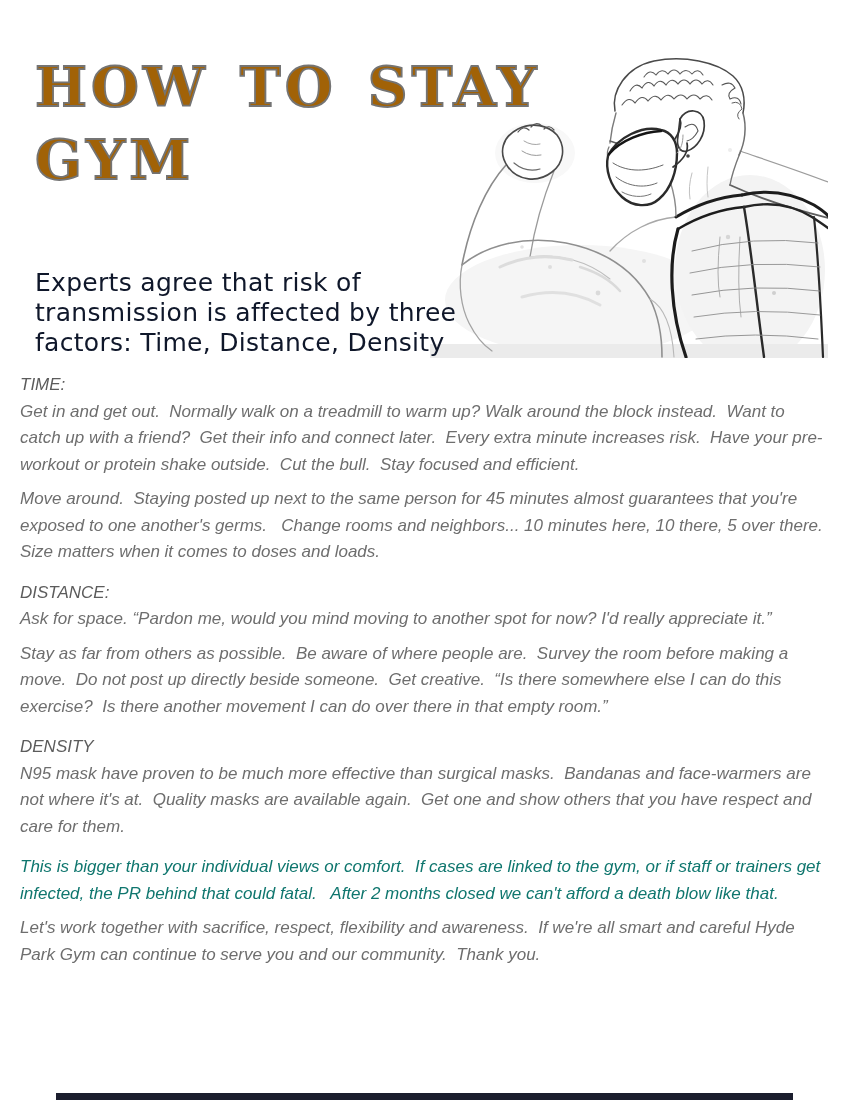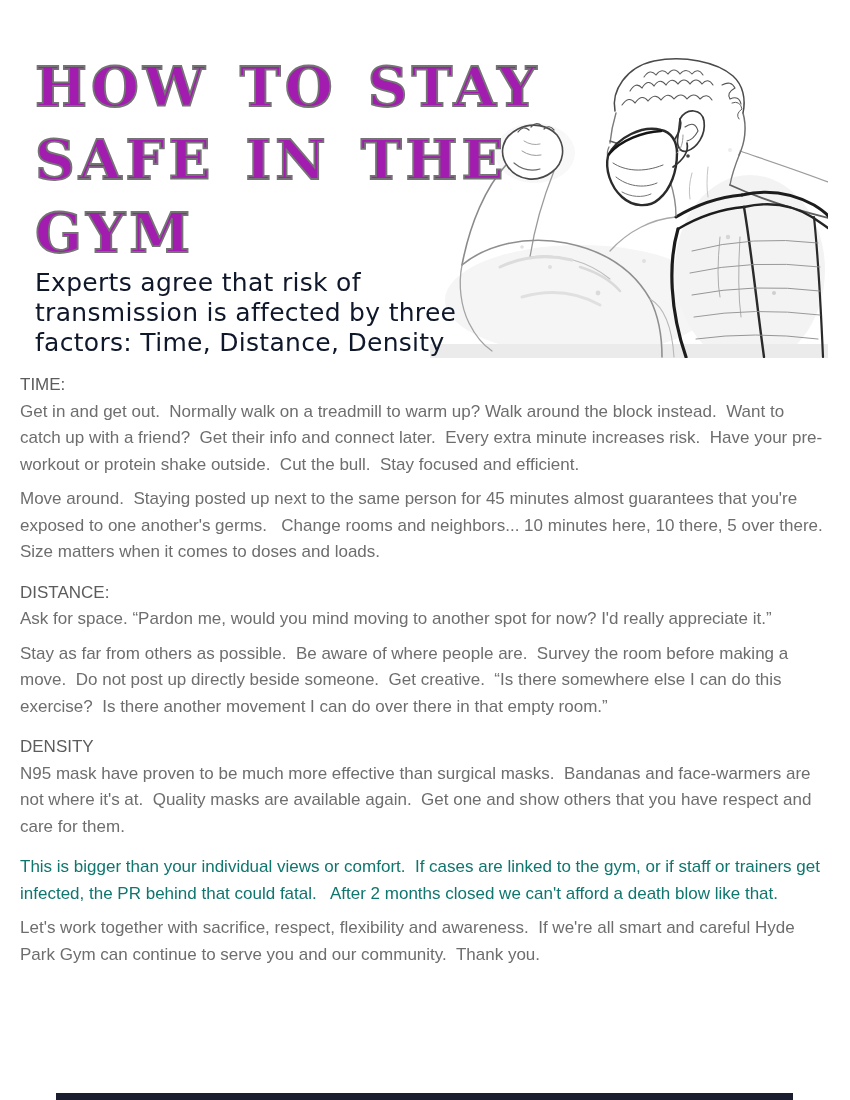--- a/index.html
+++ b/index.html
@@ -1,49 +1,48 @@
 <!DOCTYPE html>
 <html><head>
 <meta charset="utf-8">
 <style>
   html,body{margin:0;padding:0;background:#ffffff;}
   body{width:850px;height:1100px;position:relative;overflow:hidden;
        font-family:"Liberation Sans", sans-serif;}
 
   .title{position:absolute;left:35px;top:50px;z-index:2;
          font-family:"DejaVu Serif", serif;font-weight:bold;
-         font-size:55px;line-height:73px;color:#a21caf;
+         font-size:55px;line-height:73px;color:#a16207;
          letter-spacing:4px;word-spacing:8px;
          -webkit-text-stroke:1.8px #747474;}
   .subtitle{position:absolute;left:35px;top:268px;z-index:2;
             font-family:"DejaVu Sans", sans-serif;
             font-size:25px;line-height:30px;color:#0f172a;
             letter-spacing:.3px;white-space:pre-line;}
 
   .hero{position:absolute;left:430px;top:55px;width:398px;height:303px;z-index:1;}
 
   .content{position:absolute;left:20px;top:372px;width:820px;
-           font-size:17px;line-height:26.5px;color:#6e6e6e;}
+           font-size:17px;line-height:26.5px;color:#6e6e6e;font-style:italic;}
   .sec-h{margin:0;font-size:17px;line-height:26.5px;font-weight:400;color:#5c5c5c;}
   .para{margin:0 16px 8px 0;white-space:pre-wrap;}
   section{margin:0 0 14px 0;}
   .closing{margin-top:2px;}
   .closing .p1{color:#0f766e;}
 
   .footer-bar{position:absolute;left:56px;bottom:0;width:737px;height:7px;
               background:#1b1e2e;}
 </style>
 </head>
 <body>
 
 <div>
 
   <div class="title">
     <div>HOW TO STAY</div>
-    <div>SAFE IN THE</div>
     <div>GYM</div>
   </div>
 
   <div class="subtitle">Experts agree that risk of
 transmission is affected by three
 factors: Time, Distance, Density</div>
 
   <div class="hero">
     <svg viewBox="0 0 398 303" width="398" height="303" xmlns="http://www.w3.org/2000/svg">
       <g stroke-linecap="round" fill="none">

